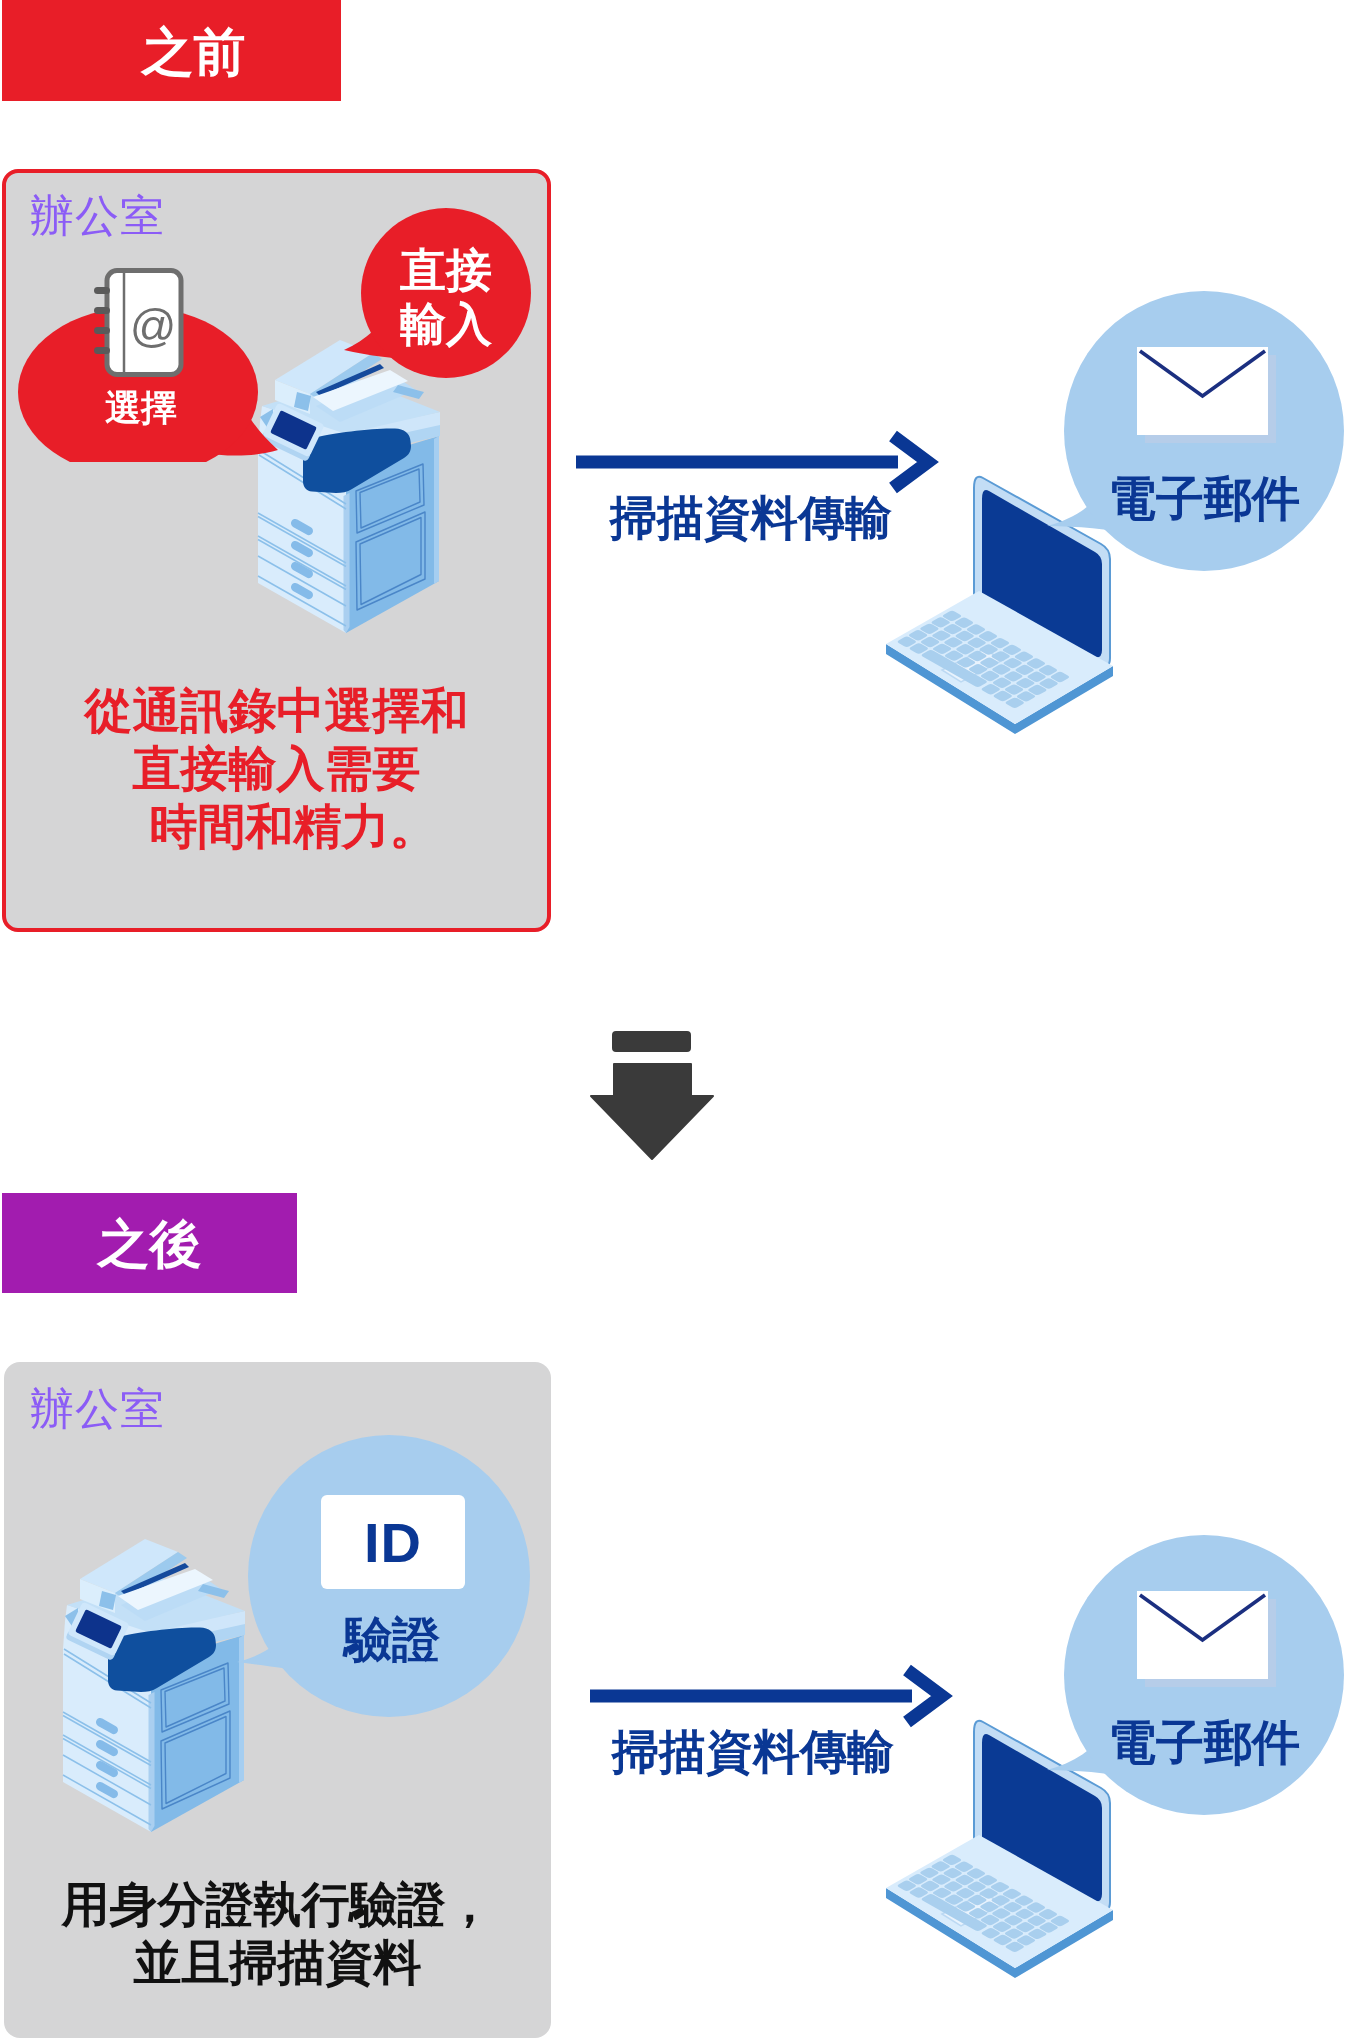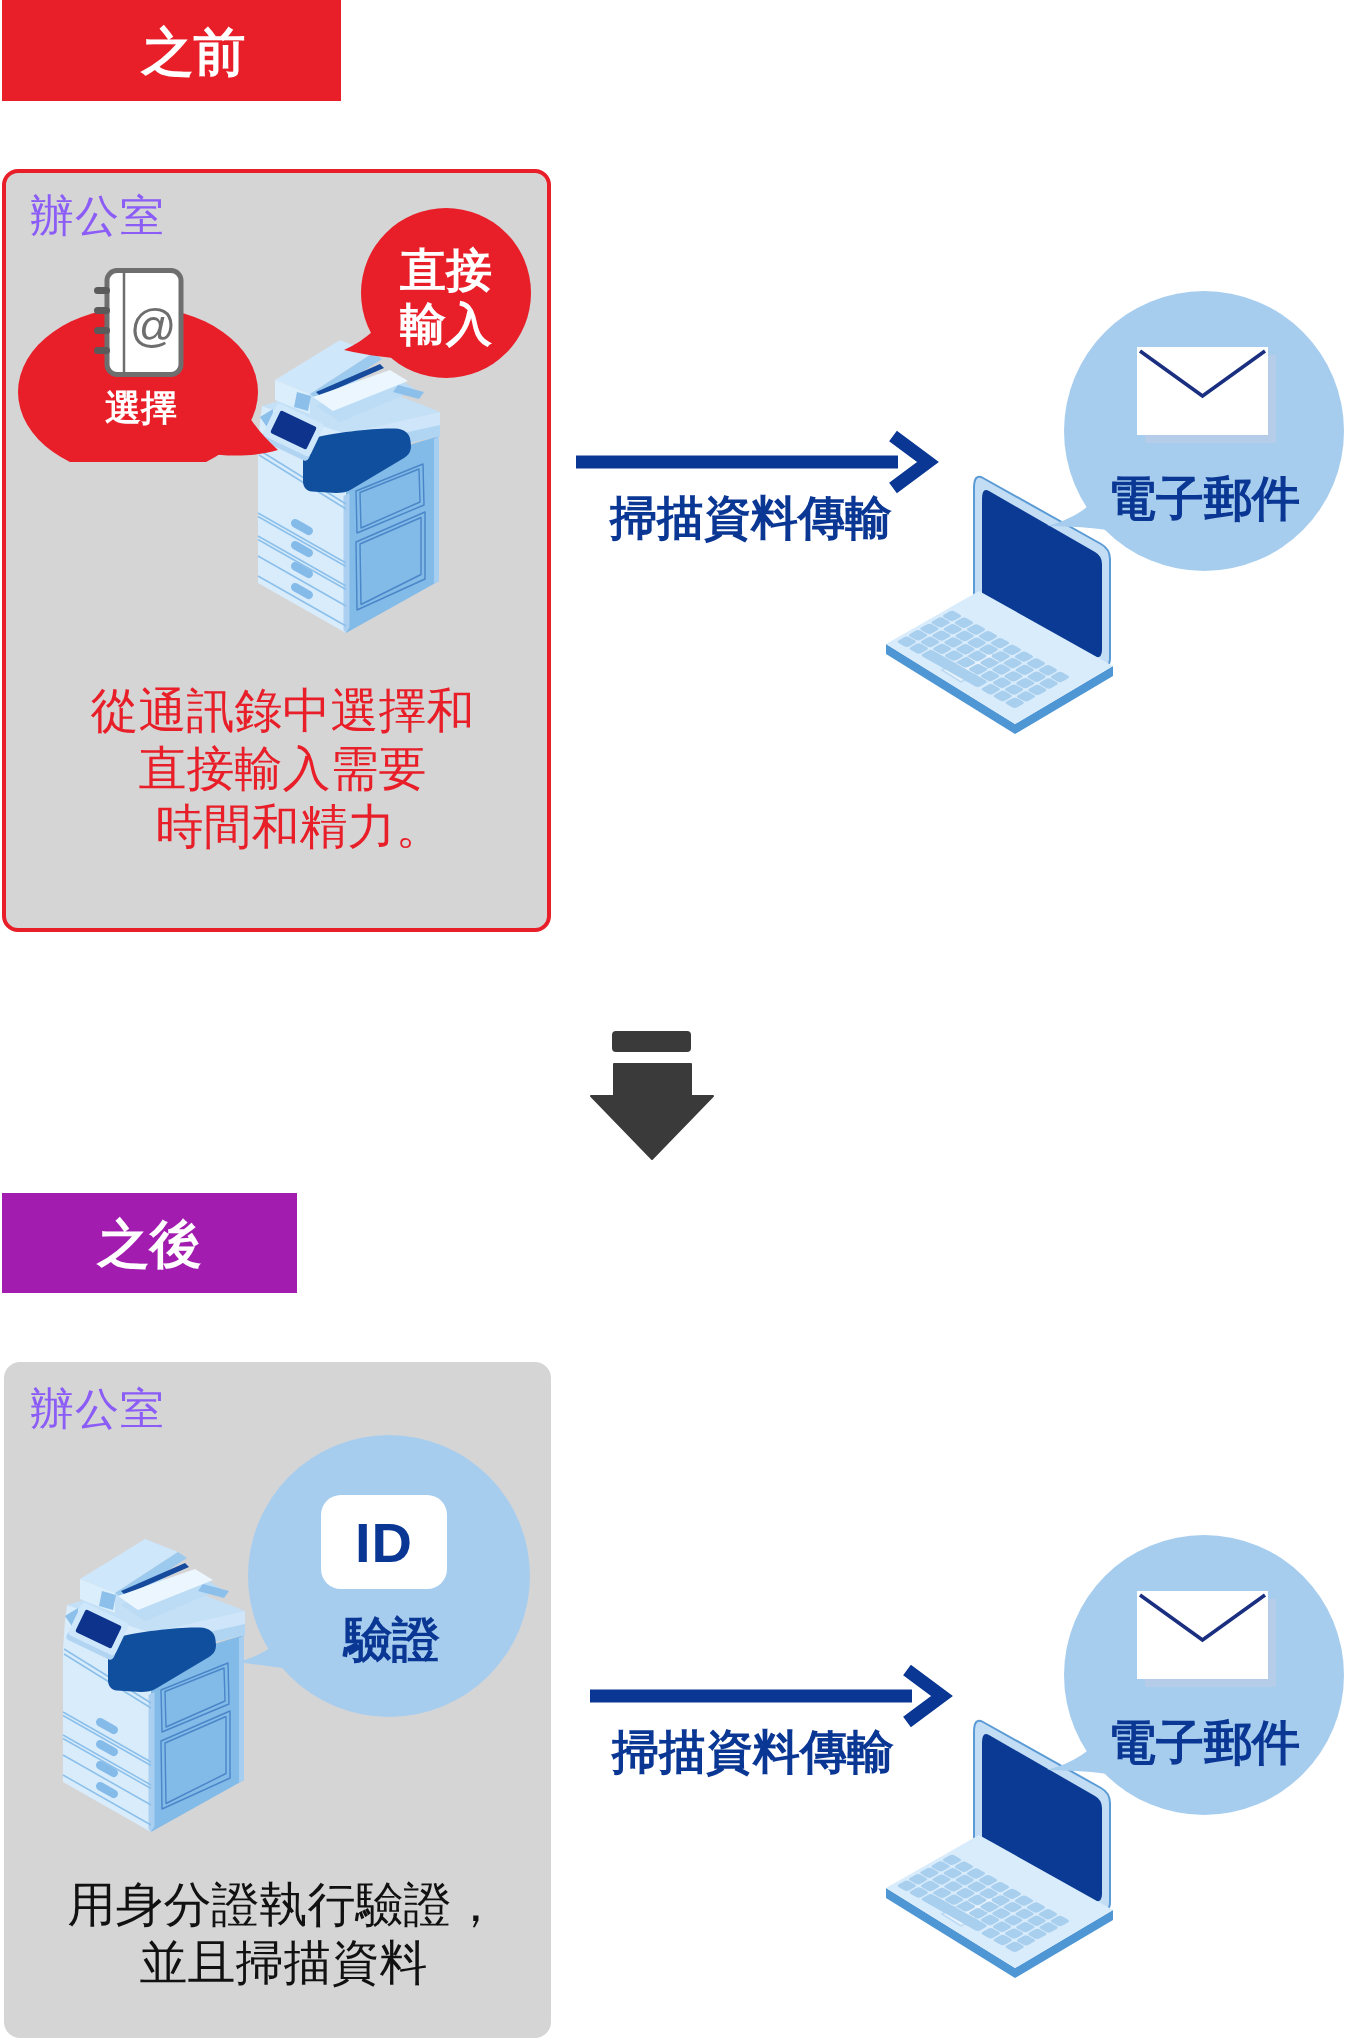--- a/index.html
+++ b/index.html
@@ -12,31 +12,31 @@
   #banner-after{left:2px;top:1193px;height:96px;background:#a21caf;}
   .panel{background:#d5d5d6;border-radius:16px;box-sizing:border-box;}
   #panel-before{left:2px;top:169px;width:549px;height:763px;border:4px solid #e81e28;}
   #panel-after{left:4px;top:1362px;width:547px;height:676px;}
   .office{font-size:44px;font-weight:400;color:#8b5cf6;letter-spacing:1px;}
   #office-before{left:30px;top:187px;}
   #office-after{left:30px;top:1380px;}
   .bubble-label{color:#ffffff;font-weight:700;text-align:center;}
   #select-label{left:31px;top:384px;width:220px;font-size:36px;}
   #direct-label{left:346px;top:243px;width:200px;font-size:46px;line-height:54px;}
-  .caption{text-align:center;font-weight:400;margin-left:6px;}
+  .caption{text-align:center;font-weight:700;}
   #caption-before{left:2px;top:682px;width:549px;font-size:48px;line-height:58px;color:#e81e28;}
   #caption-before div:nth-child(3){text-indent:34px;}
   #caption-after{left:4px;top:1876px;width:547px;font-size:48px;line-height:58px;color:#111111;}
   .scan-label{font-size:47px;font-weight:700;color:#0a3794;text-align:center;width:350px;}
   #scan-label-1{left:576px;top:487px;}
   #scan-label-2{left:578px;top:1721px;}
   .email-label{font-size:48px;font-weight:700;color:#0a3794;text-align:center;width:300px;}
   #email-label-1{left:1054px;top:467px;}
   #email-label-2{left:1054px;top:1711px;}
-  #id-card{left:321px;top:1495px;width:126px;height:94px;background:#ffffff;border-radius:20px;
+  #id-card{left:321px;top:1495px;width:144px;height:94px;background:#ffffff;border-radius:6px;
            display:flex;align-items:center;justify-content:center;}
   #id-card span{font-size:56px;font-weight:800;color:#0a3794;letter-spacing:1px;}
   #verify-label{left:292px;top:1608px;width:200px;font-size:48px;font-weight:700;color:#0a3794;text-align:center;}
 </style>
 </head>
 <body>
 
 <svg width="0" height="0" style="position:absolute">
   <defs>
 

